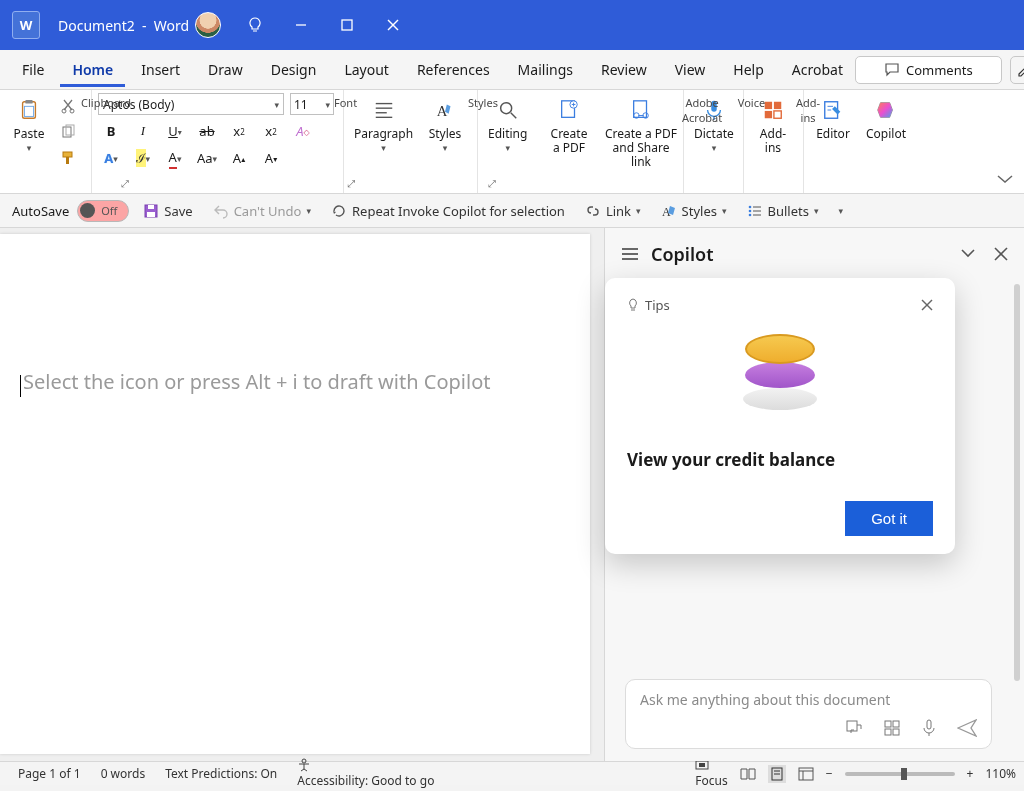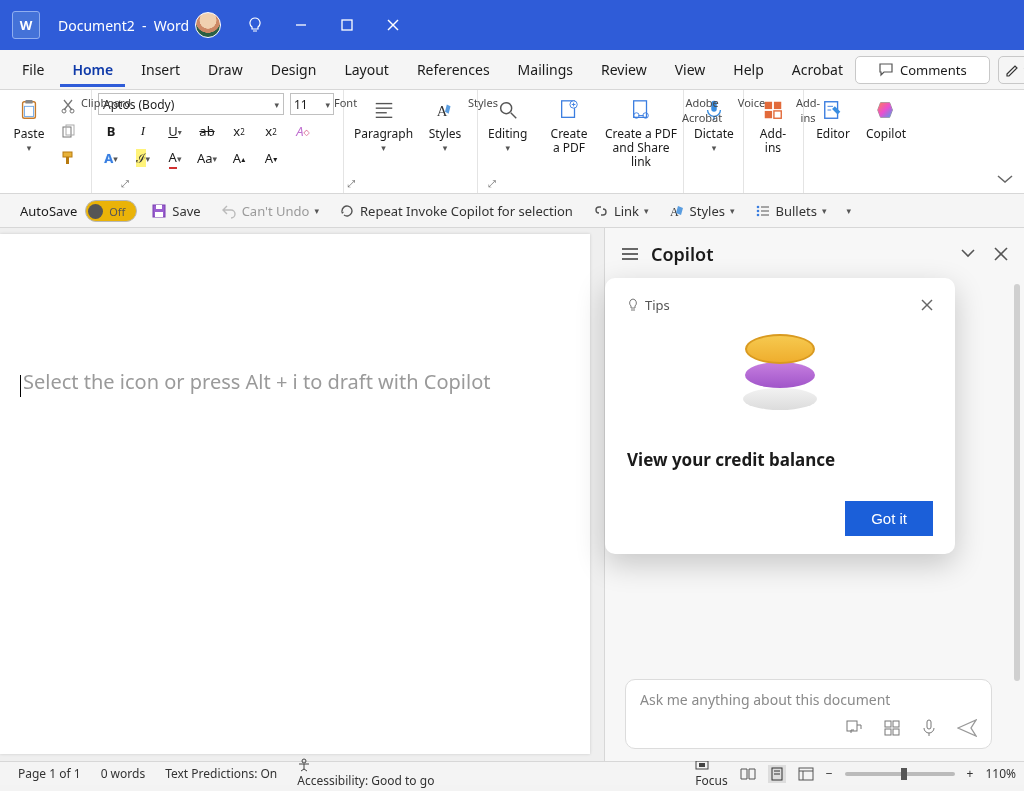--- a/index.html
+++ b/index.html
@@ -12,41 +12,41 @@
   .searchbox .micicon { margin-left:auto; }
   .title-right { display:flex; align-items:center; gap:22px; margin-left:6px; margin-right:6px; }
   .avatar { width:26px; height:26px; border-radius:50%; background: radial-gradient(circle at 50% 30%, #f0d0b0 0 40%, #cc8866 42% 60%, #2a5f43 62% 100%); border:1px solid #fff;}
   .winbtn { width:24px; height:24px; display:flex; align-items:center; justify-content:center; }
 
   .tabbar { height:40px; background:#f5f5f5; display:flex; align-items:center; padding:0 10px; border-bottom:1px solid #d7d7d7; }
   .tabs { display:flex; gap:4px; align-items:center; }
   .tab { padding:8px 12px; font-size:14px; cursor:pointer; }
   .tab.active { font-weight:600; border-bottom:3px solid #2f5cd8; padding-bottom:5px; color:#0f3aa9; }
   .tab-right { margin-left:auto; display:flex; gap:8px; align-items:center; }
-  .comments-btn { border:1px solid #c8c8c8; background:#fff; padding:4px 22px; border-radius:5px; display:flex; align-items:center; gap:6px; }
+  .comments-btn { border:1px solid #c8c8c8; background:#fff; padding:4px 28px; border-radius:5px; display:flex; align-items:center; gap:6px; }
   .pen-btn, .share-btn { border:1px solid #c8c8c8; border-radius:5px; padding:3px 6px; display:flex; align-items:center; gap:3px; height:28px;}
   .share-btn{ background:#2f5cd8; border-color:#2f5cd8; color:#fff;}
 
   .ribbon { background:#fff; height:104px; display:flex; position:relative; border-bottom:1px solid #d7d7d7; }
   .rgroup { display:flex; flex-direction:row; align-items:stretch; padding:3px 6px 2px 6px; border-right:1px solid #e4e4e4; }
   .rgroup .body { flex:1; display:flex; align-items:flex-start; gap:3px; }
   .rgroup .label { text-align:center; font-size:11px; color:#4a4a4a; padding-top:2px; position:relative; }
   .rgroup .launcher { position:absolute; right:2px; bottom:1px; font-size:10px; color:#666; }
   .bigbtn { display:flex; flex-direction:column; align-items:center; justify-content:flex-start; padding:2px 4px; gap:2px; text-align:center; font-size:12px; line-height:1.15; min-width:46px; }
   .bigbtn .ic { width:30px; height:30px; display:flex; align-items:center; justify-content:center; }
   .caret { font-size:9px; color:#555; }
   .col { display:flex; flex-direction:column; gap:4px; }
   .minirow { display:flex; align-items:center; gap:6px; }
   .minicell { width:26px; height:22px; display:flex; align-items:center; justify-content:center; font-size:13px; }
   .fontname { border:1px solid #c0c0c0; height:22px; width:186px; font-size:12px; padding:0 4px; display:flex; align-items:center; justify-content:space-between; background:#fff;}
   .fontsize { border:1px solid #c0c0c0; height:22px; width:44px; font-size:12px; padding:0 3px; display:flex; align-items:center; justify-content:space-between; background:#fff;}
   .ribbon-collapse { position:absolute; right:10px; bottom:8px; }
 
-  .qatbar { height:34px; background:#f5f5f5; padding:0 20px; display:flex; align-items:center; gap:8px; border-bottom:1px solid #d7d7d7;}
-  .pill { display:flex; align-items:flex-end; border:1px solid #b8b8b8; border-radius:14px; height:22px; width:52px; padding:2px; background:#eab308;}
+  .qatbar { height:34px; background:#f5f5f5; padding:0 12px; display:flex; align-items:center; gap:8px; border-bottom:1px solid #d7d7d7;}
+  .pill { display:flex; align-items:center; border:1px solid #b8b8b8; border-radius:14px; height:22px; width:52px; padding:2px; background:#fca5a5;}
   .pill .knob{ width:15px; height:15px; border-radius:50%; background:#555;}
   .qbtn { display:flex; align-items:center; gap:5px; padding:2px 6px; color:#333; font-size:13px;}
   .qbtn.disabled { color:#9a9a9a; }
 
   .content { display:flex; height:533px; background:#efefef; }
   .docarea { flex:1; background:#efefef; display:flex; overflow:hidden; }
   .page { background:#fff; margin:6px 0 0 0; width:590px; height:520px; padding:134px 20px 0 20px; box-shadow: 0 0 3px rgba(0,0,0,0.15); }
   .placeholder-text { color:#9a9a9a; font-size:20px; }
   .page .cursor-bar { display:inline-block; width:1px; height:22px; background:#000; vertical-align:middle; margin-right:2px;}
 

